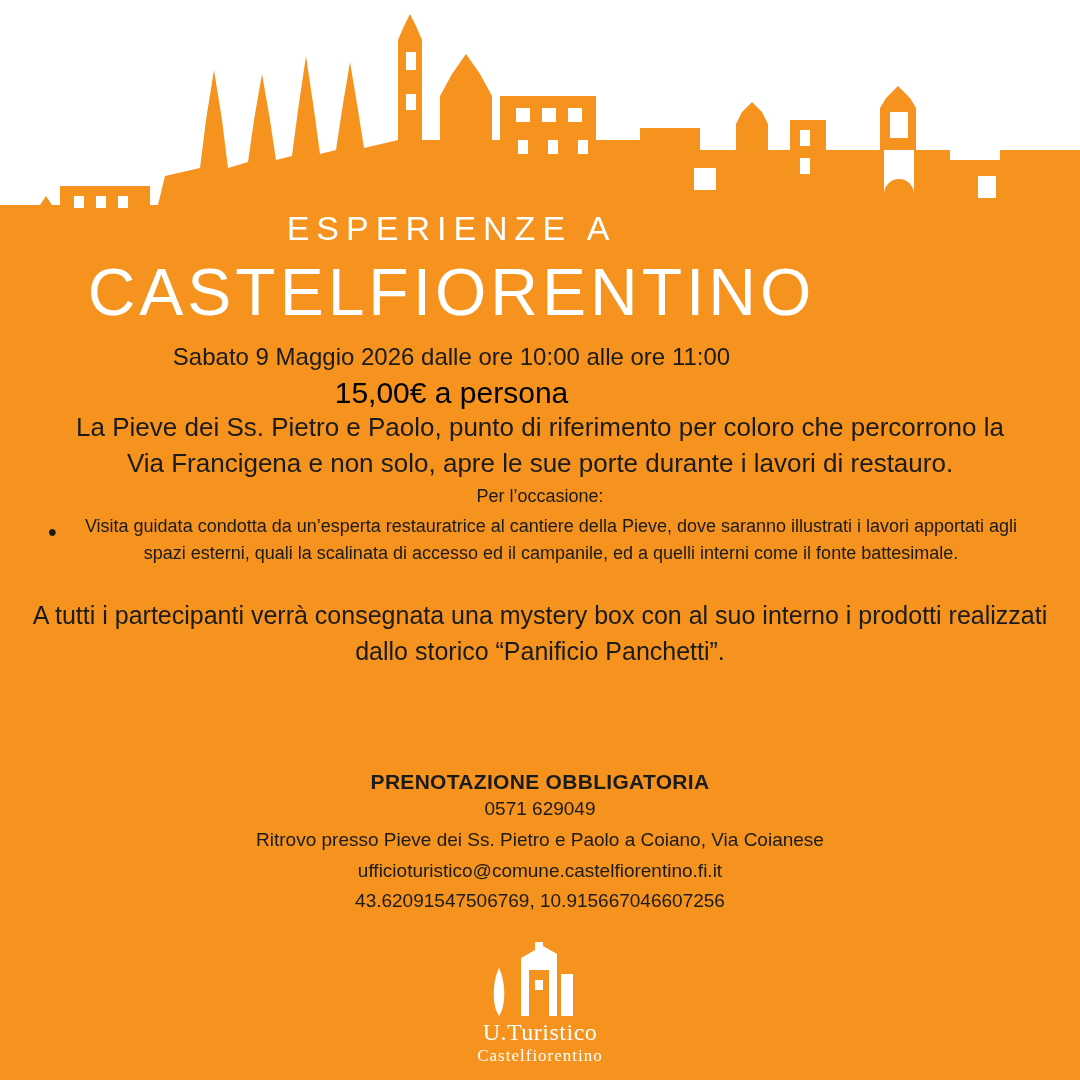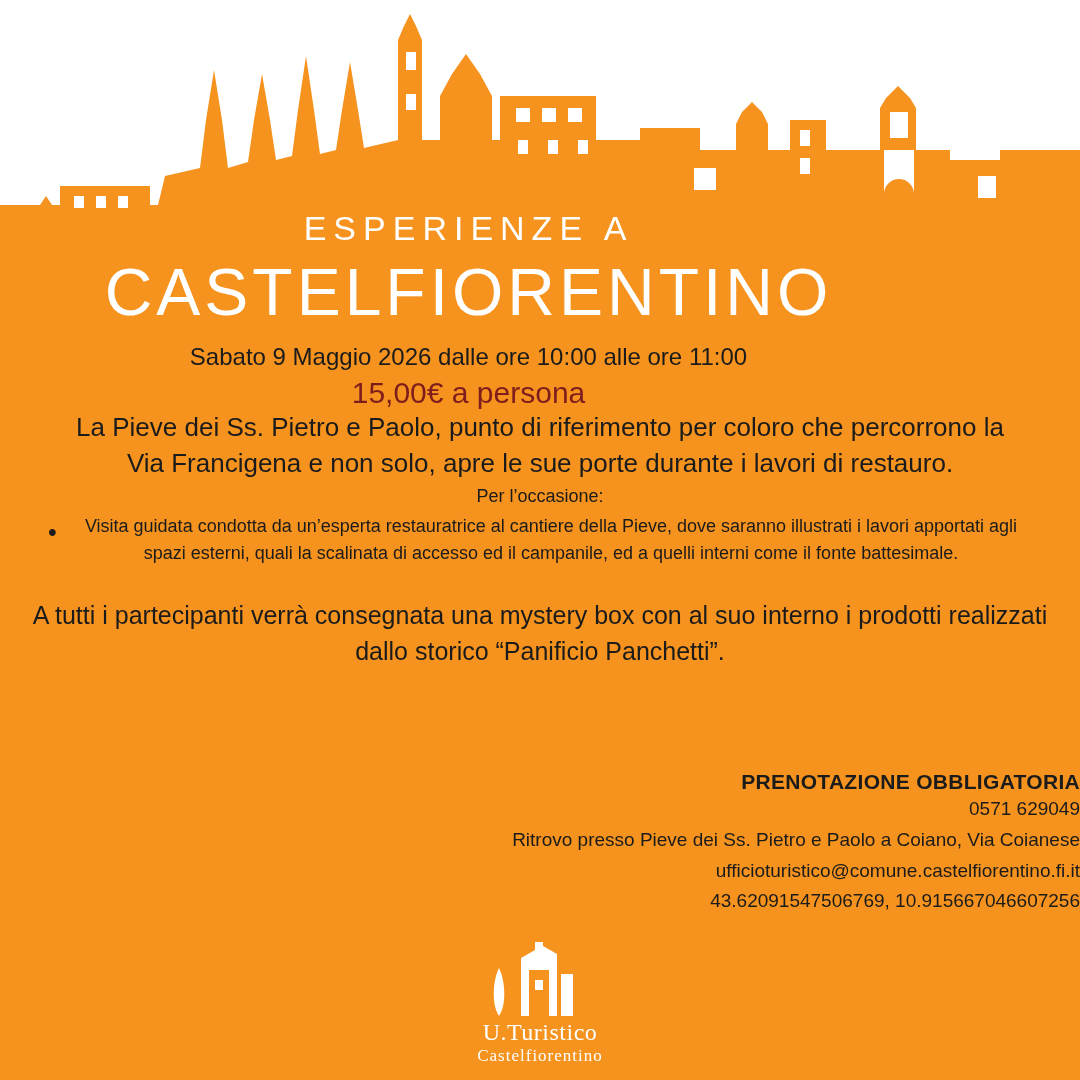--- a/index.html
+++ b/index.html
@@ -33,21 +33,21 @@
     width: 1080px;
     height: 250px;
     overflow: hidden;
   }
   .skyline-wrap svg { display: block; }
 
   
   .header {
     position: absolute;
     top: 208px;
-    left: 17px;
+    left: 0;
     width: 870px;
     text-align: center;
     padding-left: 33px;
   }
   .eyebrow {
     color: #ffffff;
     font-size: 34px;
     letter-spacing: 7px;
     font-weight: 400;
     line-height: 1.2;
@@ -62,21 +62,21 @@
     white-space: nowrap;
   }
   .subline {
     color: #1b1b1b;
     font-size: 24px;
     font-weight: 400;
     line-height: 1.35;
     margin-top: 10px;
   }
   .price {
-    color: #7f1d1d;
+    color: #000000;
     font-size: 30px;
     font-weight: 400;
     line-height: 1.35;
   }
 
   
   .body-copy {
     position: absolute;
     top: 410px;
     left: 0;
@@ -122,21 +122,21 @@
     text-align: center;
     padding: 0 6px;
   }
 
   
   .booking {
     position: absolute;
     top: 770px;
     left: 0;
     width: 1080px;
-    text-align: right;
+    text-align: center;
     color: #1b1b1b;
   }
   .booking-title {
     font-size: 21px;
     font-weight: 700;
     letter-spacing: 0.3px;
   }
   .booking-line {
     font-size: 19px;
     line-height: 1.62;

